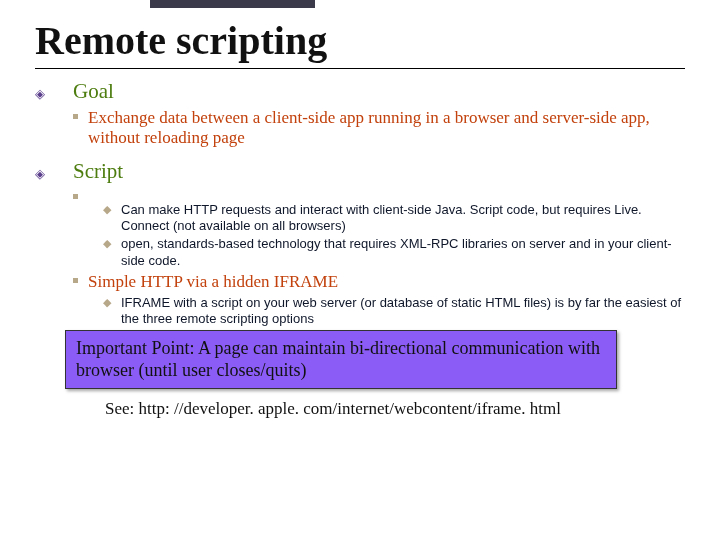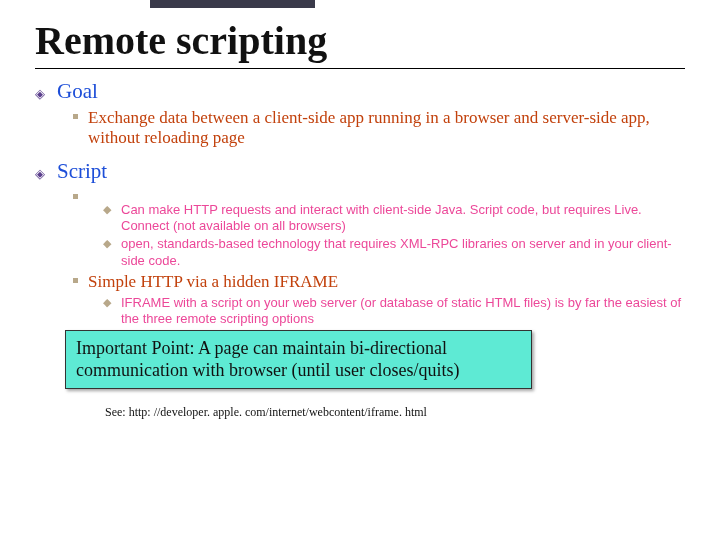--- a/index.html
+++ b/index.html
@@ -49,21 +49,22 @@
   .l1-bullet {
     font-size: 13px;
     color: #5a3e8c;
     margin-right: 8px;
     flex: 0 0 14px;
     line-height: 1.1;
   }
   .l1-text {
     font-family: "Times New Roman", Times, serif;
     font-size: 21px;
-    color: #1d4ed8;
+    color: #4d7c0f;
+    margin-left: 16px;
   }
 
   .l2 {
     display: flex;
     margin: 3px 0 3px 38px;
     align-items: baseline;
   }
   .l2-bullet {
     width: 5px;
     height: 5px;
@@ -87,44 +88,44 @@
   }
   .l3-bullet {
     font-size: 11px;
     color: #b8a88a;
     margin-right: 8px;
     flex: 0 0 10px;
     line-height: 1.3;
   }
   .l3-text {
     font-size: 13px;
-    color: #ec4899;
+    color: #0f172a;
     line-height: 1.25;
   }
 
   .callout {
     margin: 0 0 0 30px;
-    width: 467px;
-    background: #5eead4;
+    width: 552px;
+    background: #8b5cf6;
     border: 1px solid #333;
     box-shadow: 2px 2px 3px rgba(0,0,0,0.35);
     padding: 6px 10px;
     box-sizing: border-box;
   }
   .callout-text {
     font-family: "Times New Roman", Times, serif;
     font-size: 18px;
     color: #111;
     line-height: 1.25;
   }
 
   .footer-ref {
-    margin: 16px 0 0 70px;
+    margin: 10px 0 0 70px;
     font-family: "Times New Roman", Times, serif;
-    font-size: 12px;
+    font-size: 17px;
     color: #111;
   }
 </style>
 </head>
 <body>
 
 <div class="slide">
 
   <div class="top-bar"></div>
 

